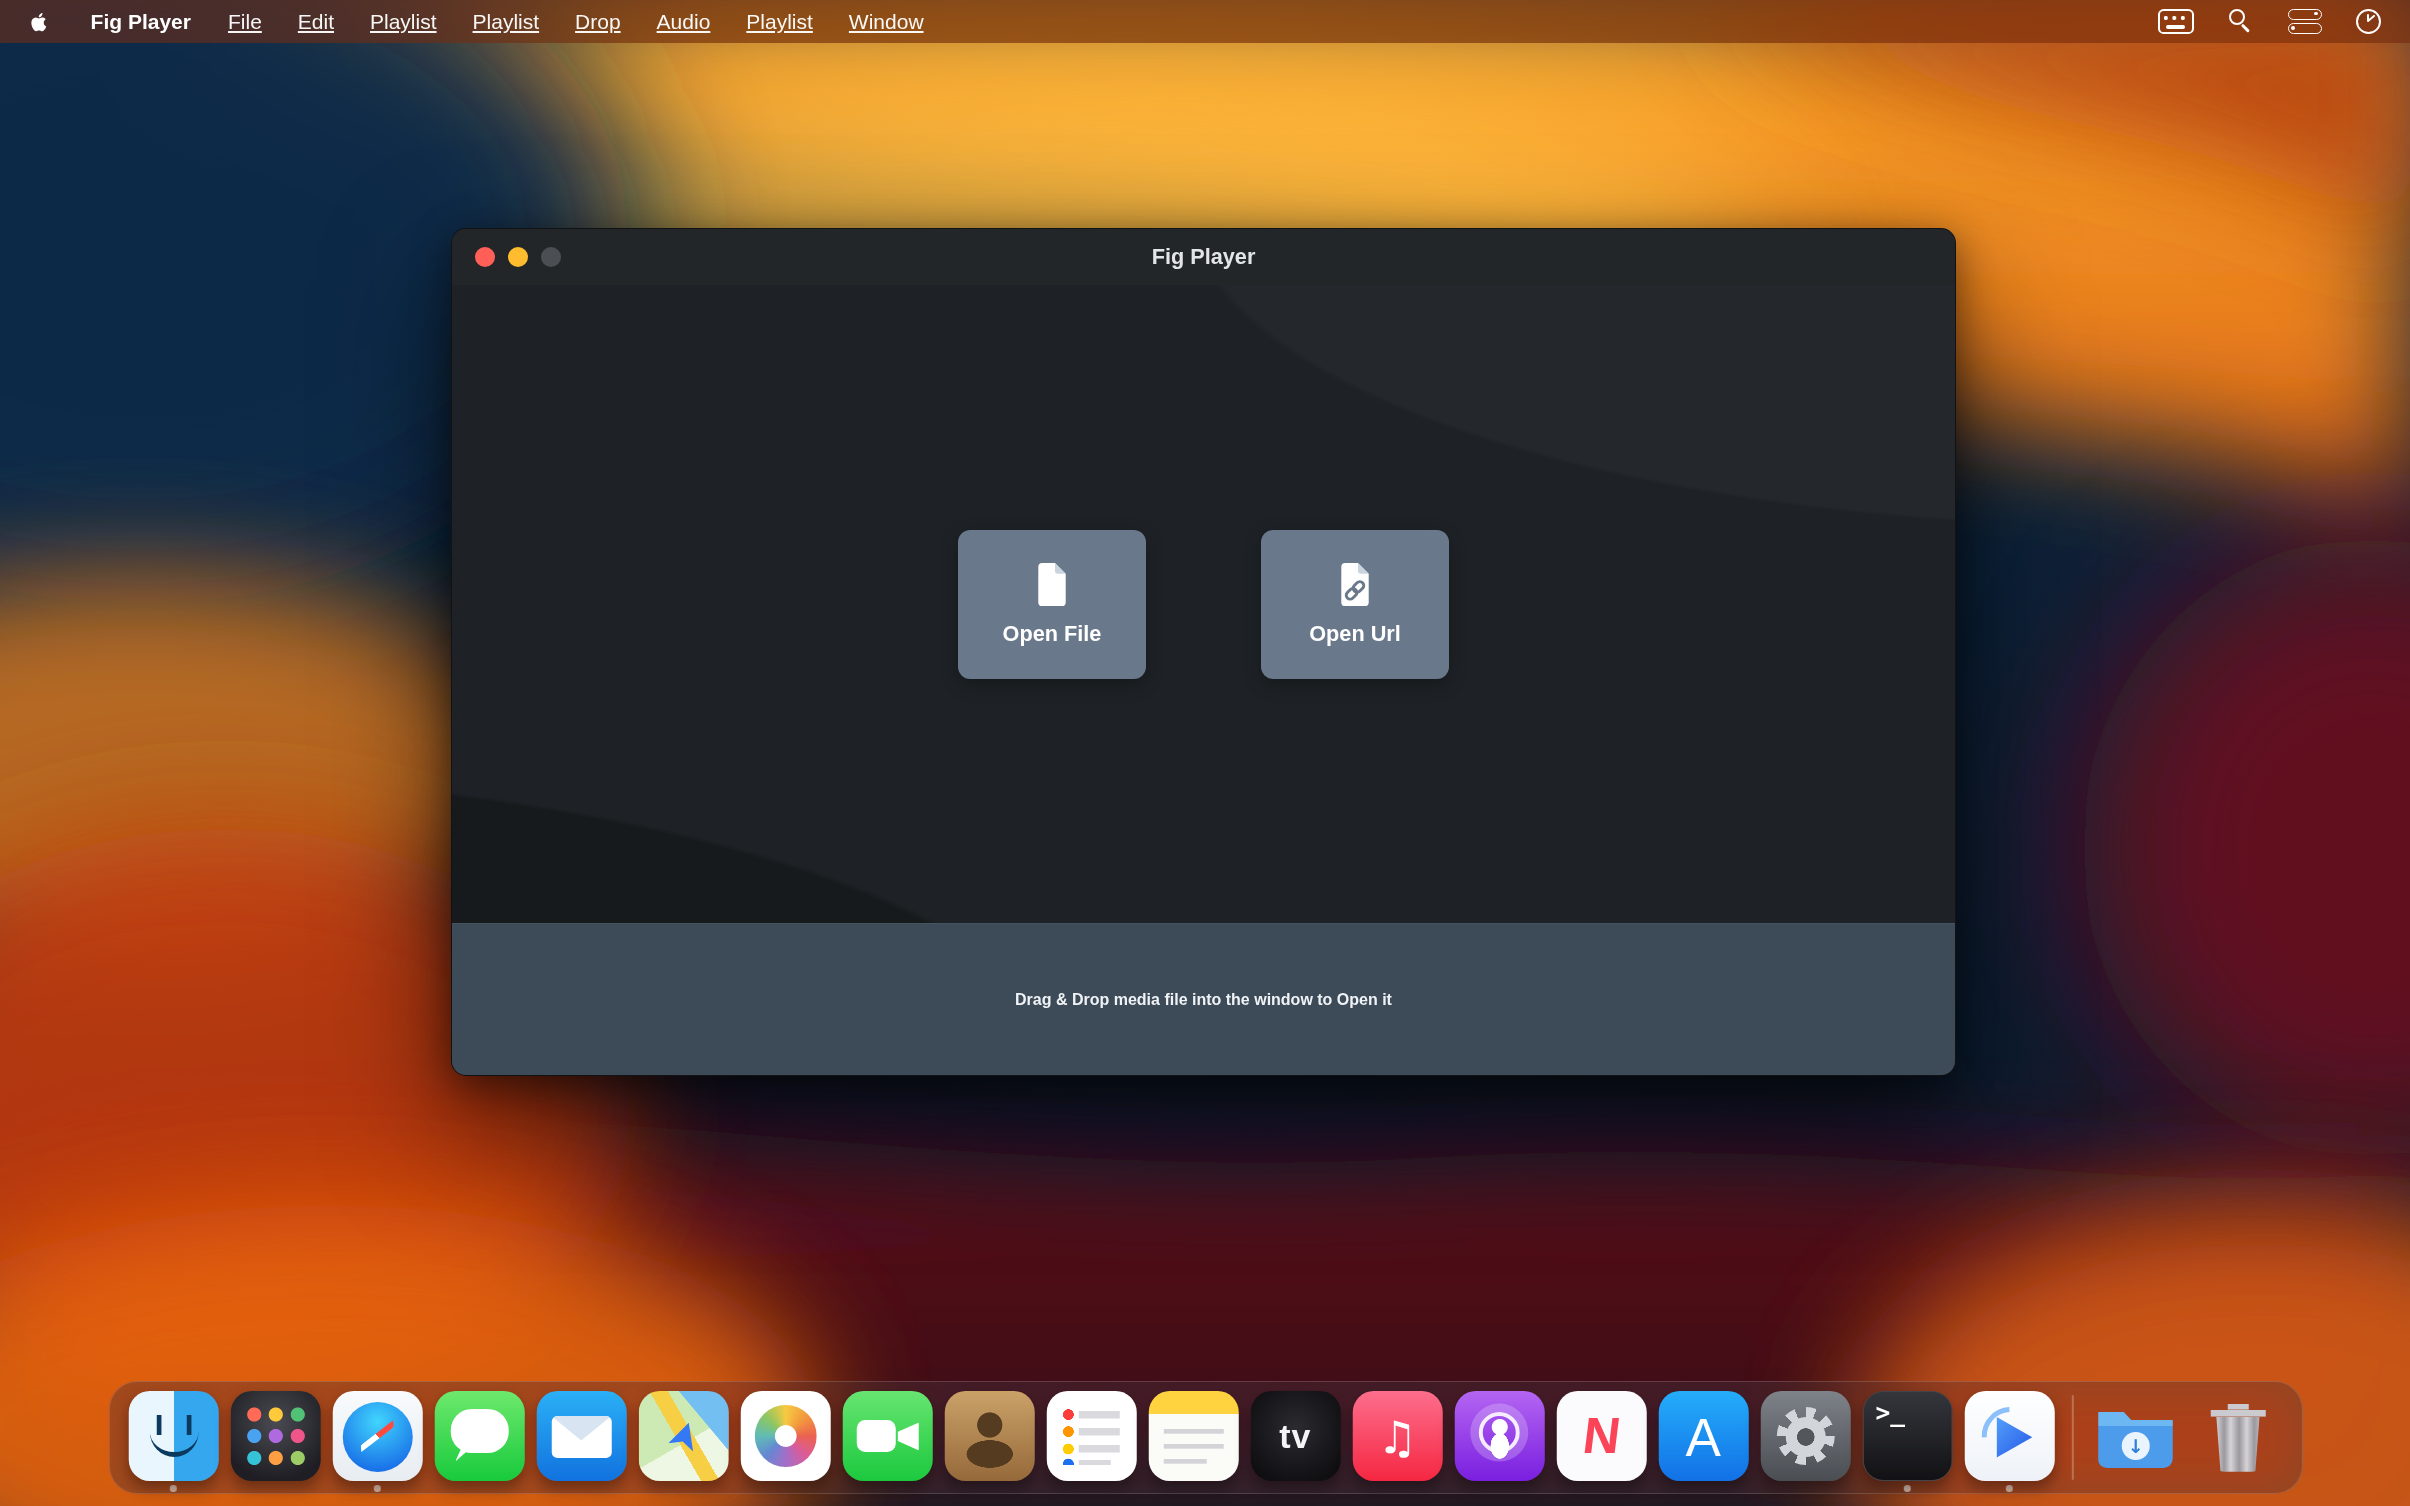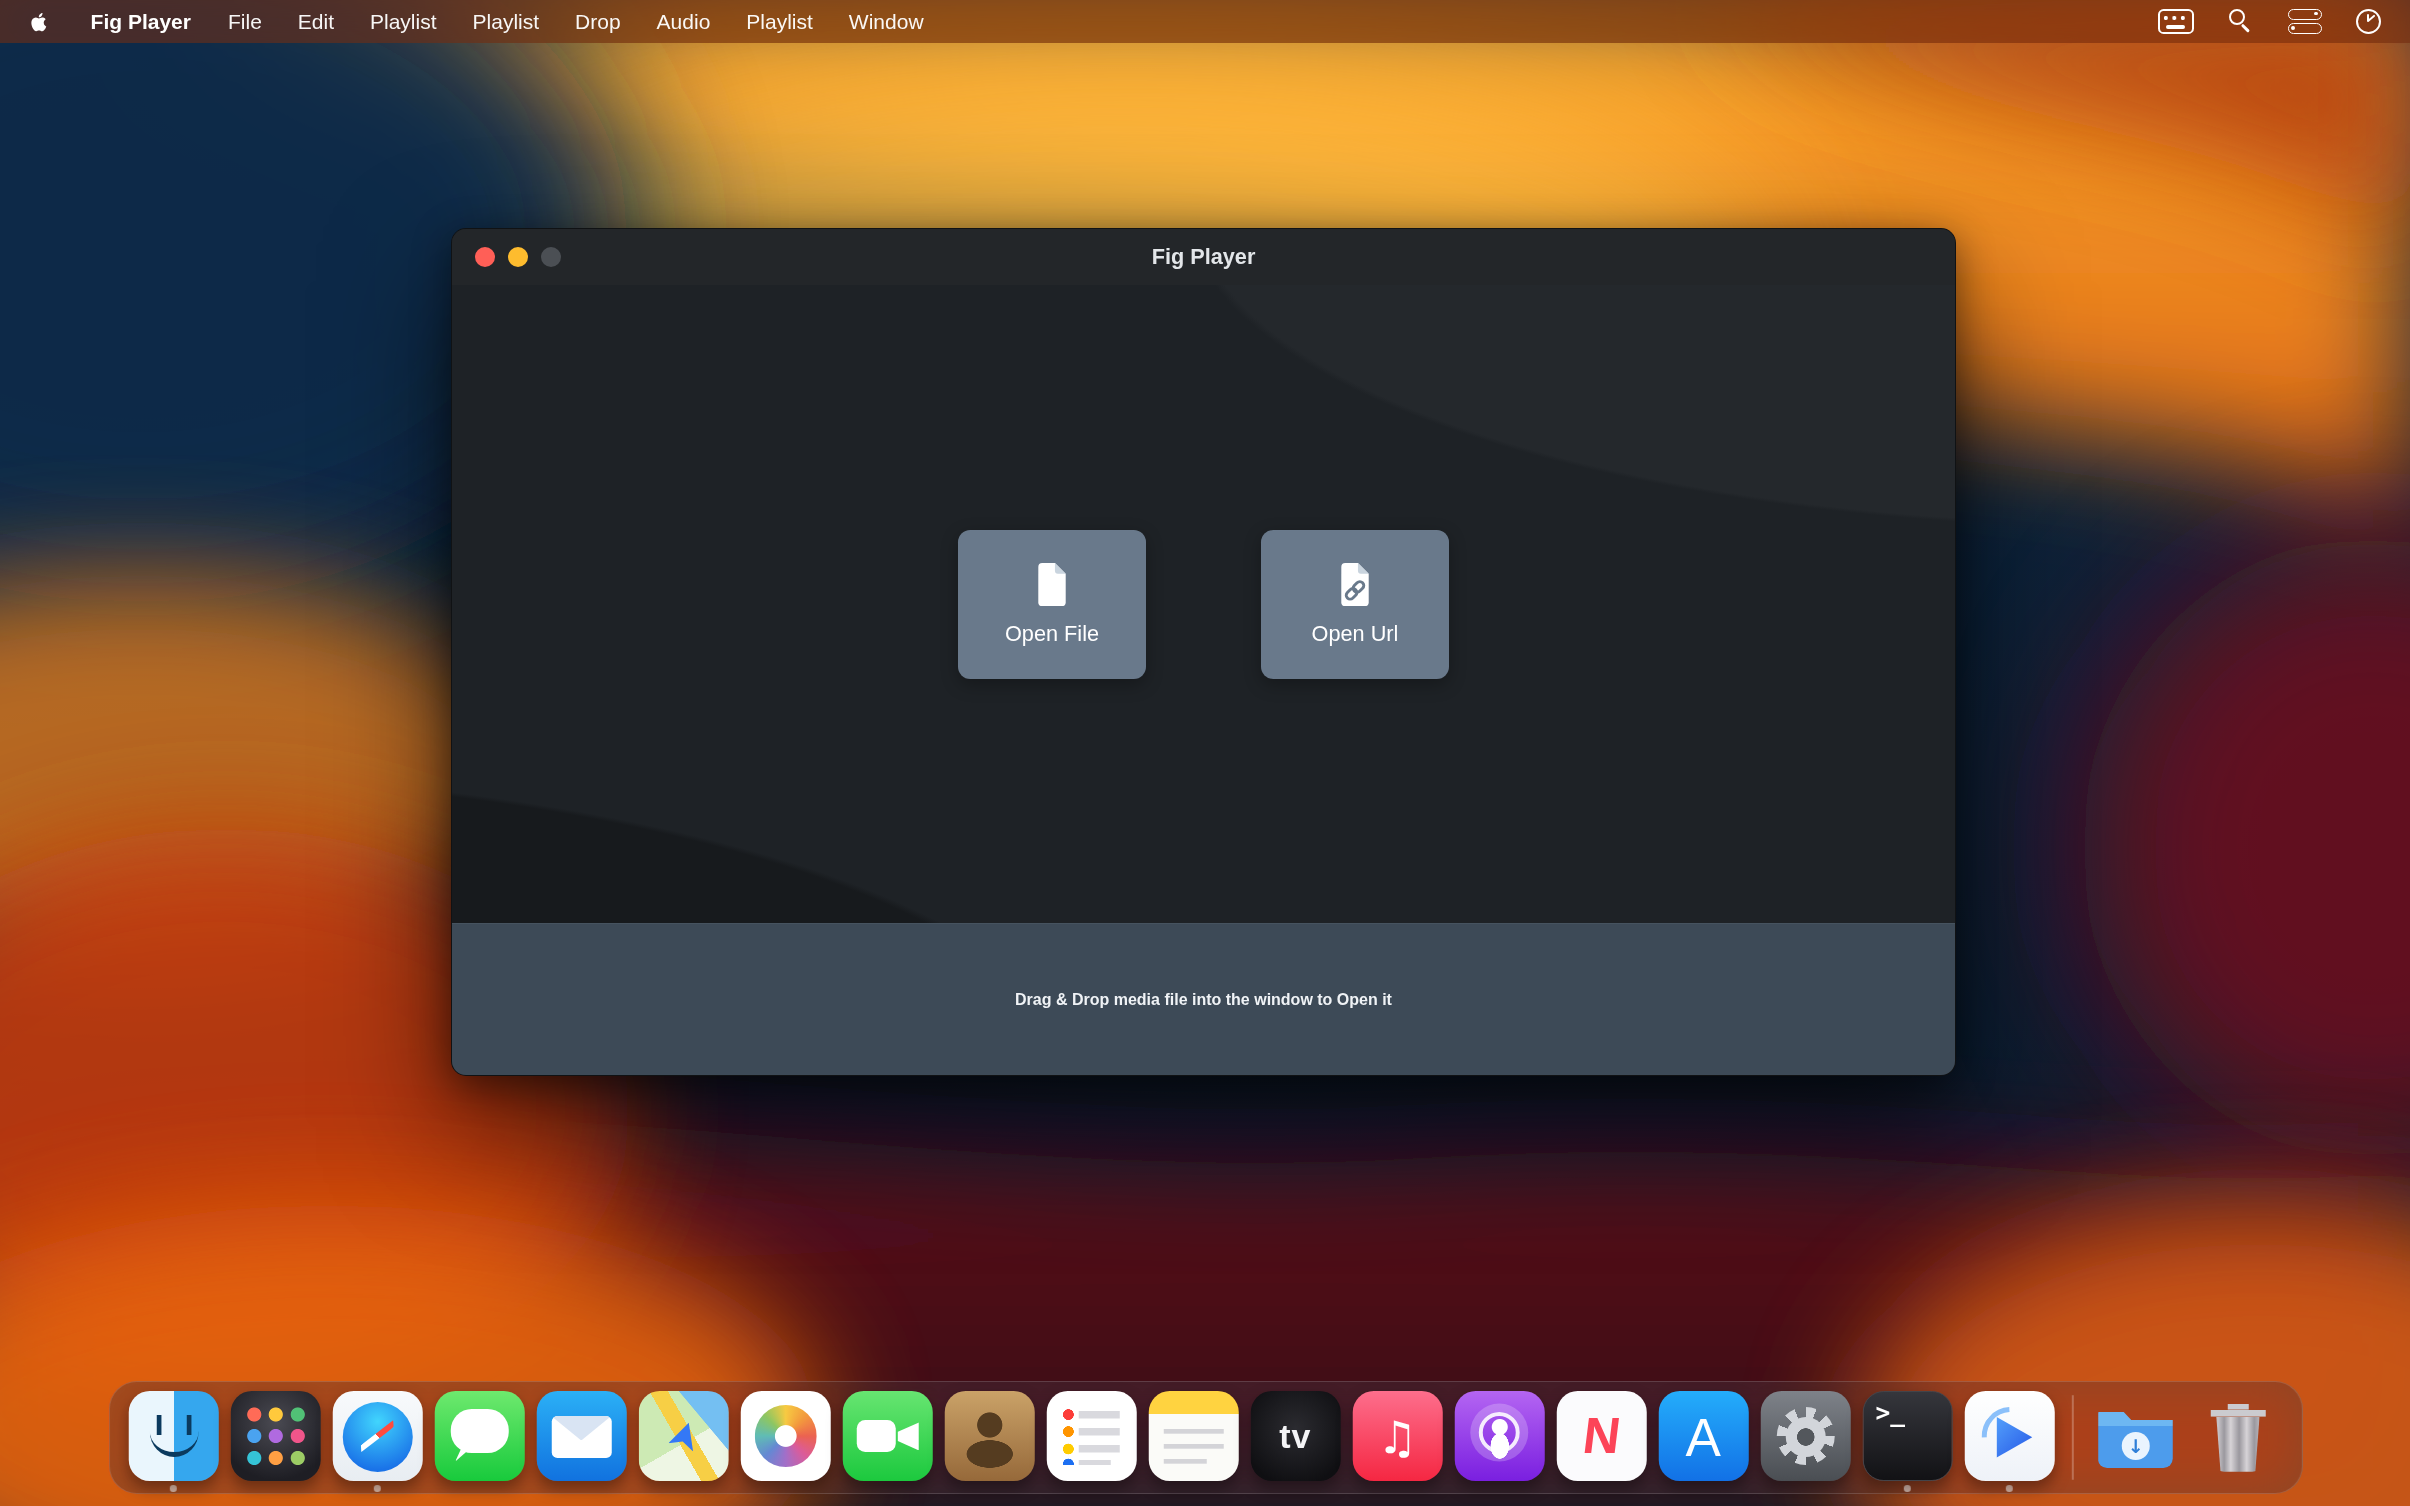--- a/index.html
+++ b/index.html
@@ -17,21 +17,21 @@
   .menubar{
     position:absolute;top:0;left:0;right:0;height:43px;z-index:10;
     display:flex;align-items:center;
     background:rgba(112,45,20,0.62);
     backdrop-filter:blur(24.5px) saturate(1.5);
     color:#fff;font-size:21px;
   }
   .apple-menu{padding:0 21px 0 28px;display:flex;align-items:center;}
   .apple-menu svg{width:22.6px;height:26px;}
   .menu-app-name{font-weight:700;padding:0 19px;}
-  #menu-items{display:flex;align-items:center;}
+  #menu-items{display:flex;align-items:center;text-decoration:underline;}
   .menu-item{padding:0 18px;opacity:.96;}
   .menu-status{margin-left:auto;display:flex;align-items:center;gap:34px;padding-right:30px;}
 
   .s-keyboard{width:36px;height:24.5px;border:2.4px solid #fff;border-radius:5.6px;position:relative;box-sizing:border-box;}
   .s-keyboard::before{content:"";position:absolute;left:3.8px;top:3.8px;right:3.8px;height:7.5px;
     background:radial-gradient(circle at 2.8px 2.8px,#fff 0 1.7px,transparent 2.3px) 0 0/8.5px 7.5px repeat-x;}
   .s-keyboard::after{content:"";position:absolute;left:6.6px;bottom:2.8px;right:6.6px;height:3.8px;background:#fff;border-radius:1.9px;}
 
   .s-search{width:26px;height:26px;position:relative;}
   .s-search::before{content:"";position:absolute;left:0.9px;top:0.9px;width:16px;height:16px;border:2.8px solid #fff;border-radius:50%;box-sizing:border-box;}
@@ -69,21 +69,21 @@
       radial-gradient(120% 95% at 112% -12%, #24282c 0 52%, rgba(36,40,44,0) 52.6%),
       radial-gradient(150% 110% at -25% 125%, #171a1d 0 44%, rgba(23,26,29,0) 44.6%),
       #1e2226;
   }
   .open-btn{
     width:188px;height:149px;border-radius:12.2px;background:#69798b;
     display:flex;flex-direction:column;align-items:center;justify-content:center;gap:12.2px;
     box-shadow:0 5.6px 17px rgba(0,0,0,.28);cursor:default;
   }
   .open-btn svg{width:40px;height:47px;}
-  .open-label{color:#fff;font-size:21.7px;}
+  .open-label{color:#fff;font-size:21.7px;font-weight:bold;}
 
   .win-footer{
     flex:0 0 151px;background:#3d4a57;border-top:0.9px solid rgba(255,255,255,.05);
     display:flex;align-items:center;justify-content:center;
     color:#f0f3f6;font-size:16px;font-weight:600;
   }
 
   
   .dock{
     position:absolute;left:50%;bottom:13px;transform:translateX(-50%);z-index:9;

